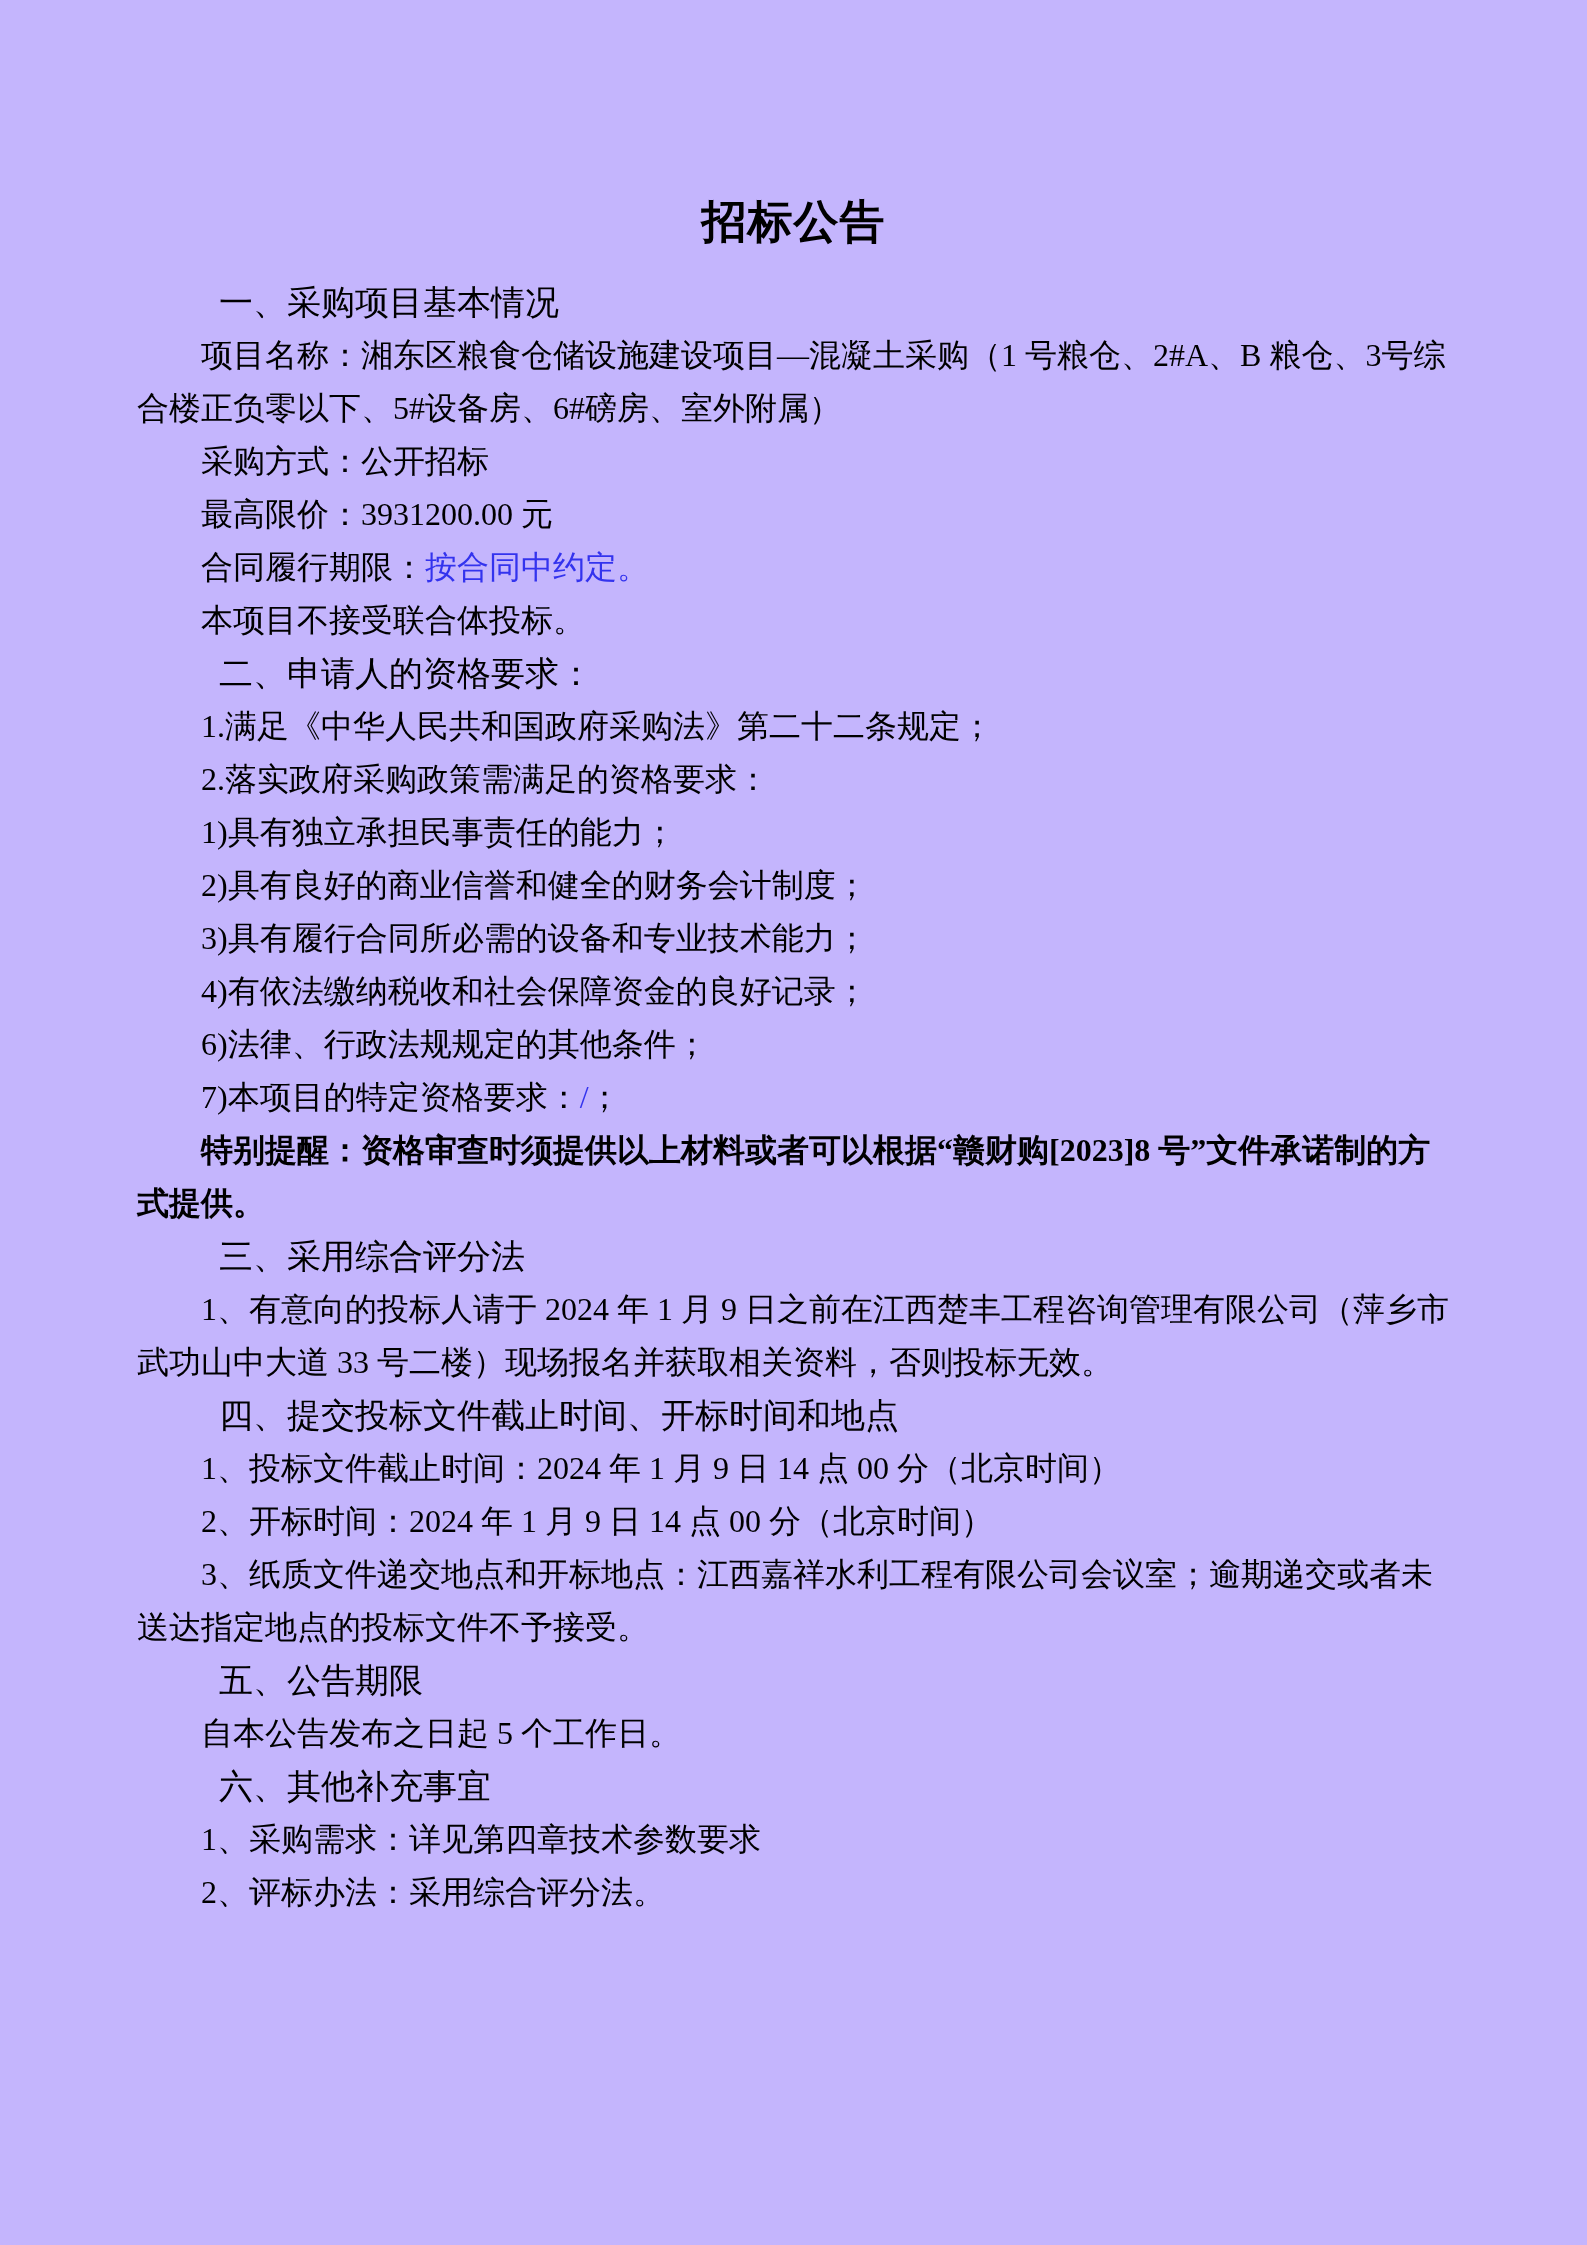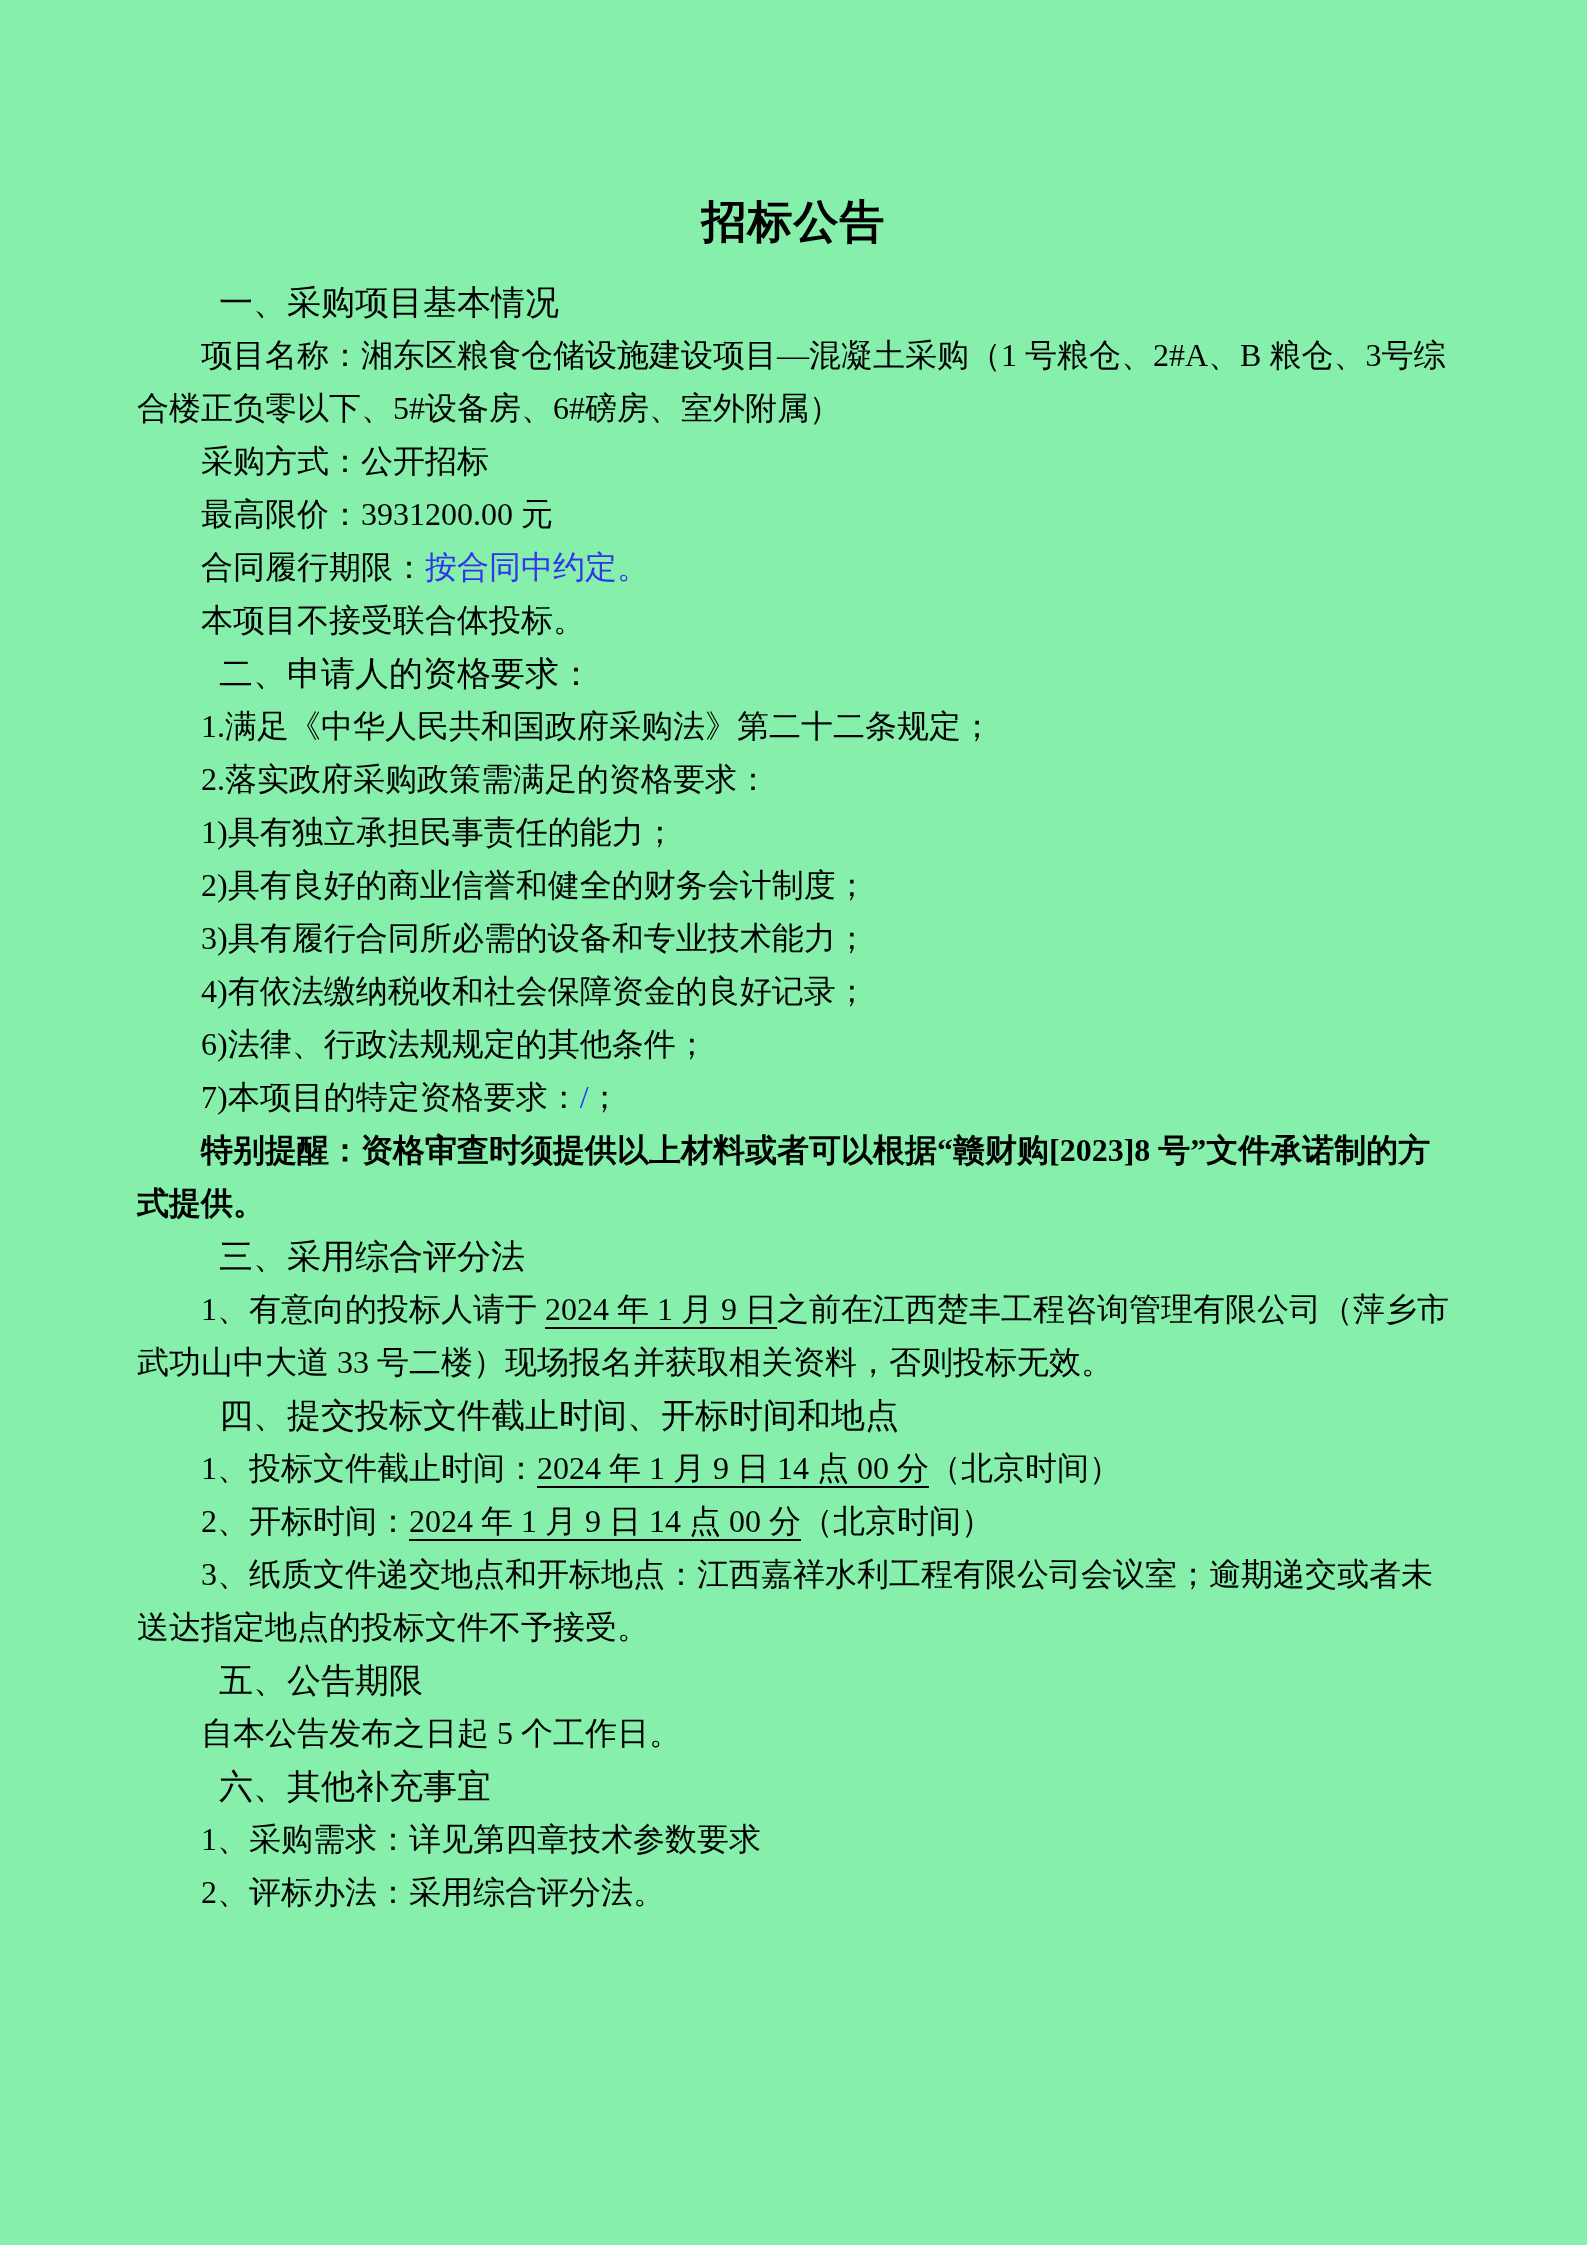--- a/index.html
+++ b/index.html
@@ -12,21 +12,21 @@
     height: 2245px;
     font-family: "Liberation Serif", serif;
     color: #000000;
   }
   .page {
     box-sizing: border-box;
     width: 1587px;
     height: 2245px;
     padding: 190px 137px 0 137px;
     overflow: hidden;
-    background: #86efac;
+    background: #c4b5fd;
   }
   .doc-title {
     margin: 0 0 22px 0;
     font-size: 45px;
     line-height: 64px;
     font-weight: 700;
     text-align: center;
     letter-spacing: 1px;
   }
   .sec {
@@ -42,21 +42,20 @@
     font-size: 32px;
     line-height: 53px;
     text-indent: 64px;
     word-break: break-all;
   }
   p.body.bold {
     font-weight: 700;
   }
   .blue {  }
   .u {
-    text-decoration: underline;
     text-underline-offset: 7px;
     text-decoration-thickness: 2px;
   }
 </style>
 </head>
 <body style="color: rgb(0, 0, 0); background: rgb(255, 255, 255);">
 
 <div class="page">
 
   <h1 class="doc-title">招标公告</h1>

